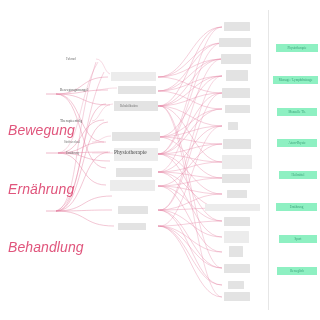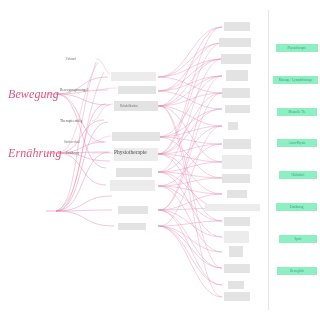--- a/index.html
+++ b/index.html
@@ -28,26 +28,27 @@
     top: 0;
     width: 320px;
     height: 320px;
   }
   svg.layer { pointer-events: none; }
 
   
   .root-label {
     position: absolute;
     color: #e0557c;
-    font-family: Liberation Serif, serif;
-    font-size: 12px;
+    font-family: Liberation Sans, sans-serif;
+    font-size: 14px;
     font-style: italic;
     white-space: nowrap;
     letter-spacing: 0.1px;
     transform: translateY(-50%);
+    margin-top: 36px;
   }
 
   
   .mid-label {
     position: absolute;
     color: #585858;
     font-family: "Liberation Serif", serif;
     font-size: 3.6px;
     white-space: nowrap;
     transform: translateY(-50%);
@@ -220,20 +221,21 @@
       <div class="blk lite" style="left: 224px; top: 231px; width: 25px; height: 12px;"></div>
       <div class="blk" style="left: 229px; top: 246px; width: 14px; height: 11px;"></div>
       <div class="blk" style="left: 224px; top: 264px; width: 26px; height: 9px;"></div>
       <div class="blk" style="left: 228px; top: 281px; width: 16px; height: 8px;"></div>
       <div class="blk" style="left: 224px; top: 292px; width: 26px; height: 9px;"></div>
     </div>
 
   <div class="layer" id="label-layer">
       <div class="root-label" style="left: 8px; top: 94px;">Bewegung</div>
       <div class="root-label" style="left: 8px; top: 153px;">Ernährung</div>
+      <div class="root-label" style="left: 8px; top: 211px;">Behandlung</div>
       <div class="mid-label tiny" style="left: 66px; top: 59px;">Fahrrad</div>
       <div class="mid-label" style="left: 60px; top: 90px;">Bewegungsmangel</div>
       <div class="mid-label" style="left: 60px; top: 121px;">Therapieerfolg</div>
       <div class="mid-label tiny" style="left: 64px; top: 142px;">Stoffwechsel</div>
       <div class="mid-label tiny" style="left: 66px; top: 153px;">Ernährung</div>
       <div class="mid-label big" style="left: 114px; top: 152px;">Physiotherapie</div>
       <div class="mid-label tiny" style="left: 120px; top: 106px;">Rehabilitation</div>
     </div>
 
   <div class="divider" id="divider" style="left: 268px; top: 10px; height: 300px;"></div>

